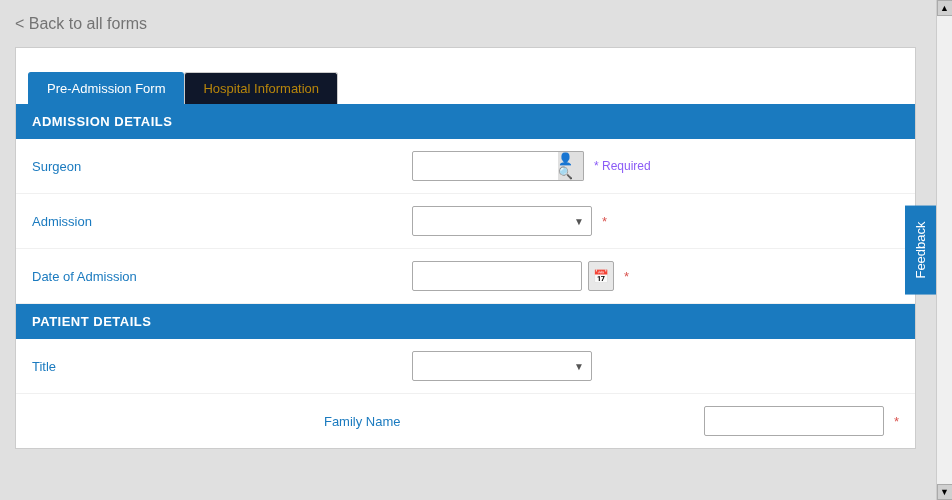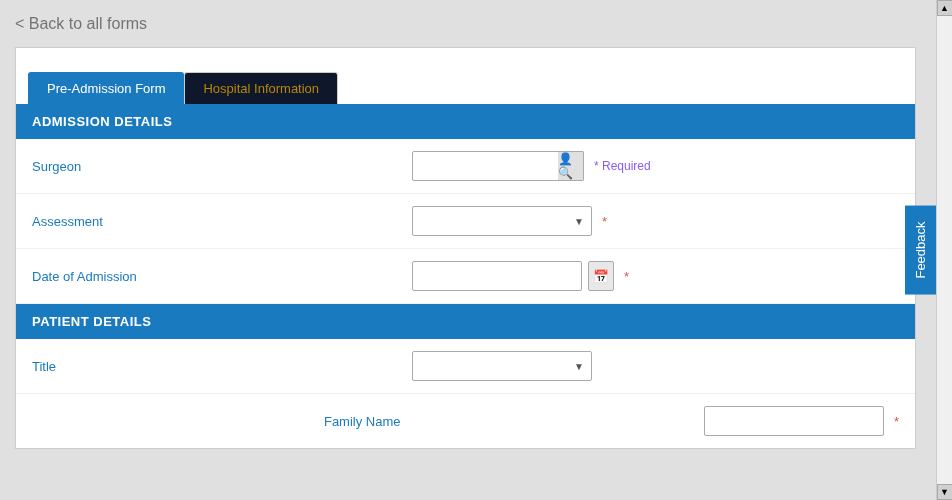--- a/index.html
+++ b/index.html
@@ -284,21 +284,21 @@
               <div class="surgeon-icon">
                 <span>👤🔍</span>
               </div>
             </div>
             <span class="required-text">* Required</span>
           </div>
         </div>
 
         <div class="form-row">
           <div class="field-label">
-            <span>Assessment</span>
+            <span>Admission</span>
           </div>
           <div class="field-control">
             <div class="select-wrapper">
               <select class="select-input">
                 <option value=""></option>
               </select>
             </div>
             <span class="required-star">*</span>
           </div>
         </div>

